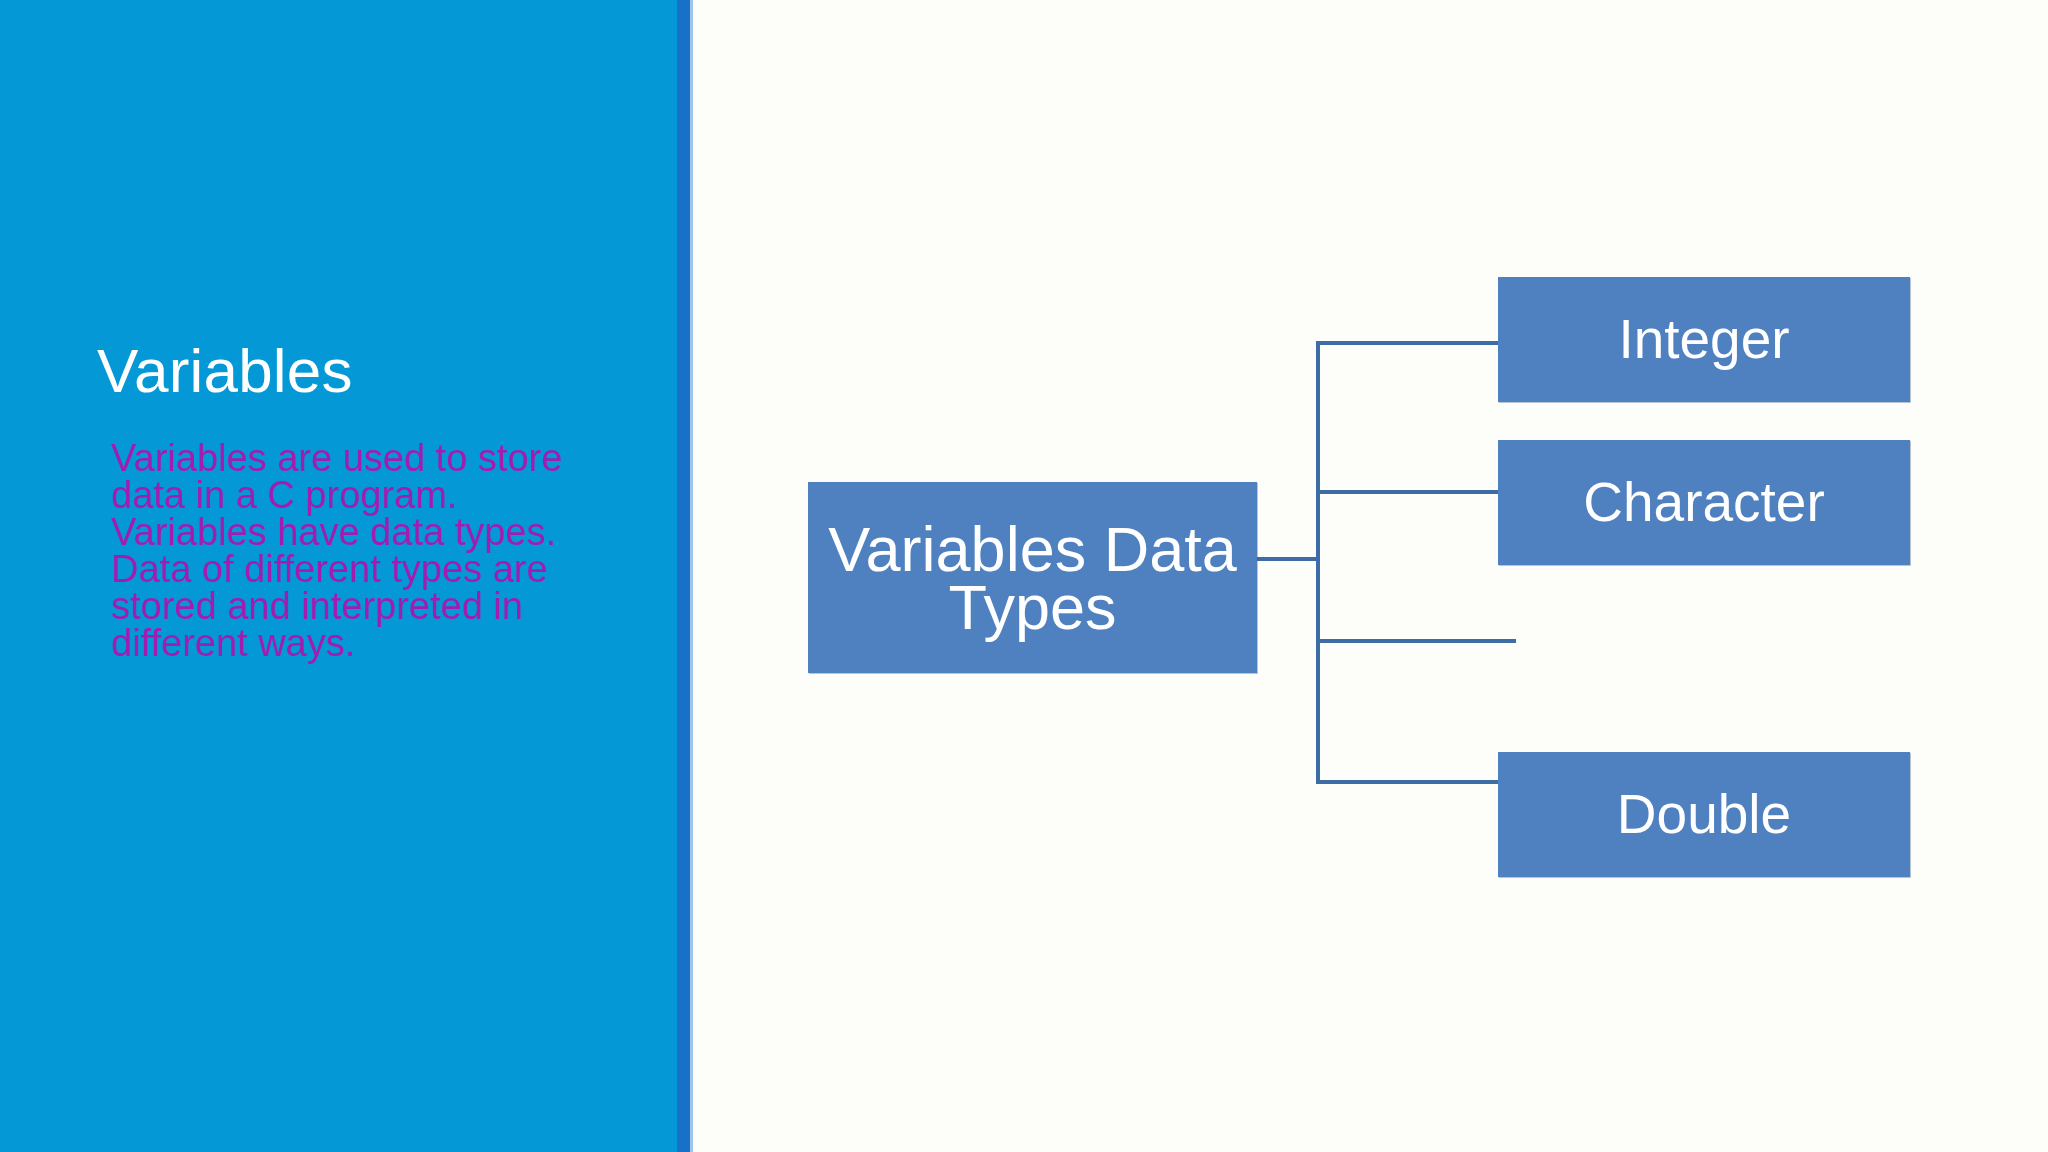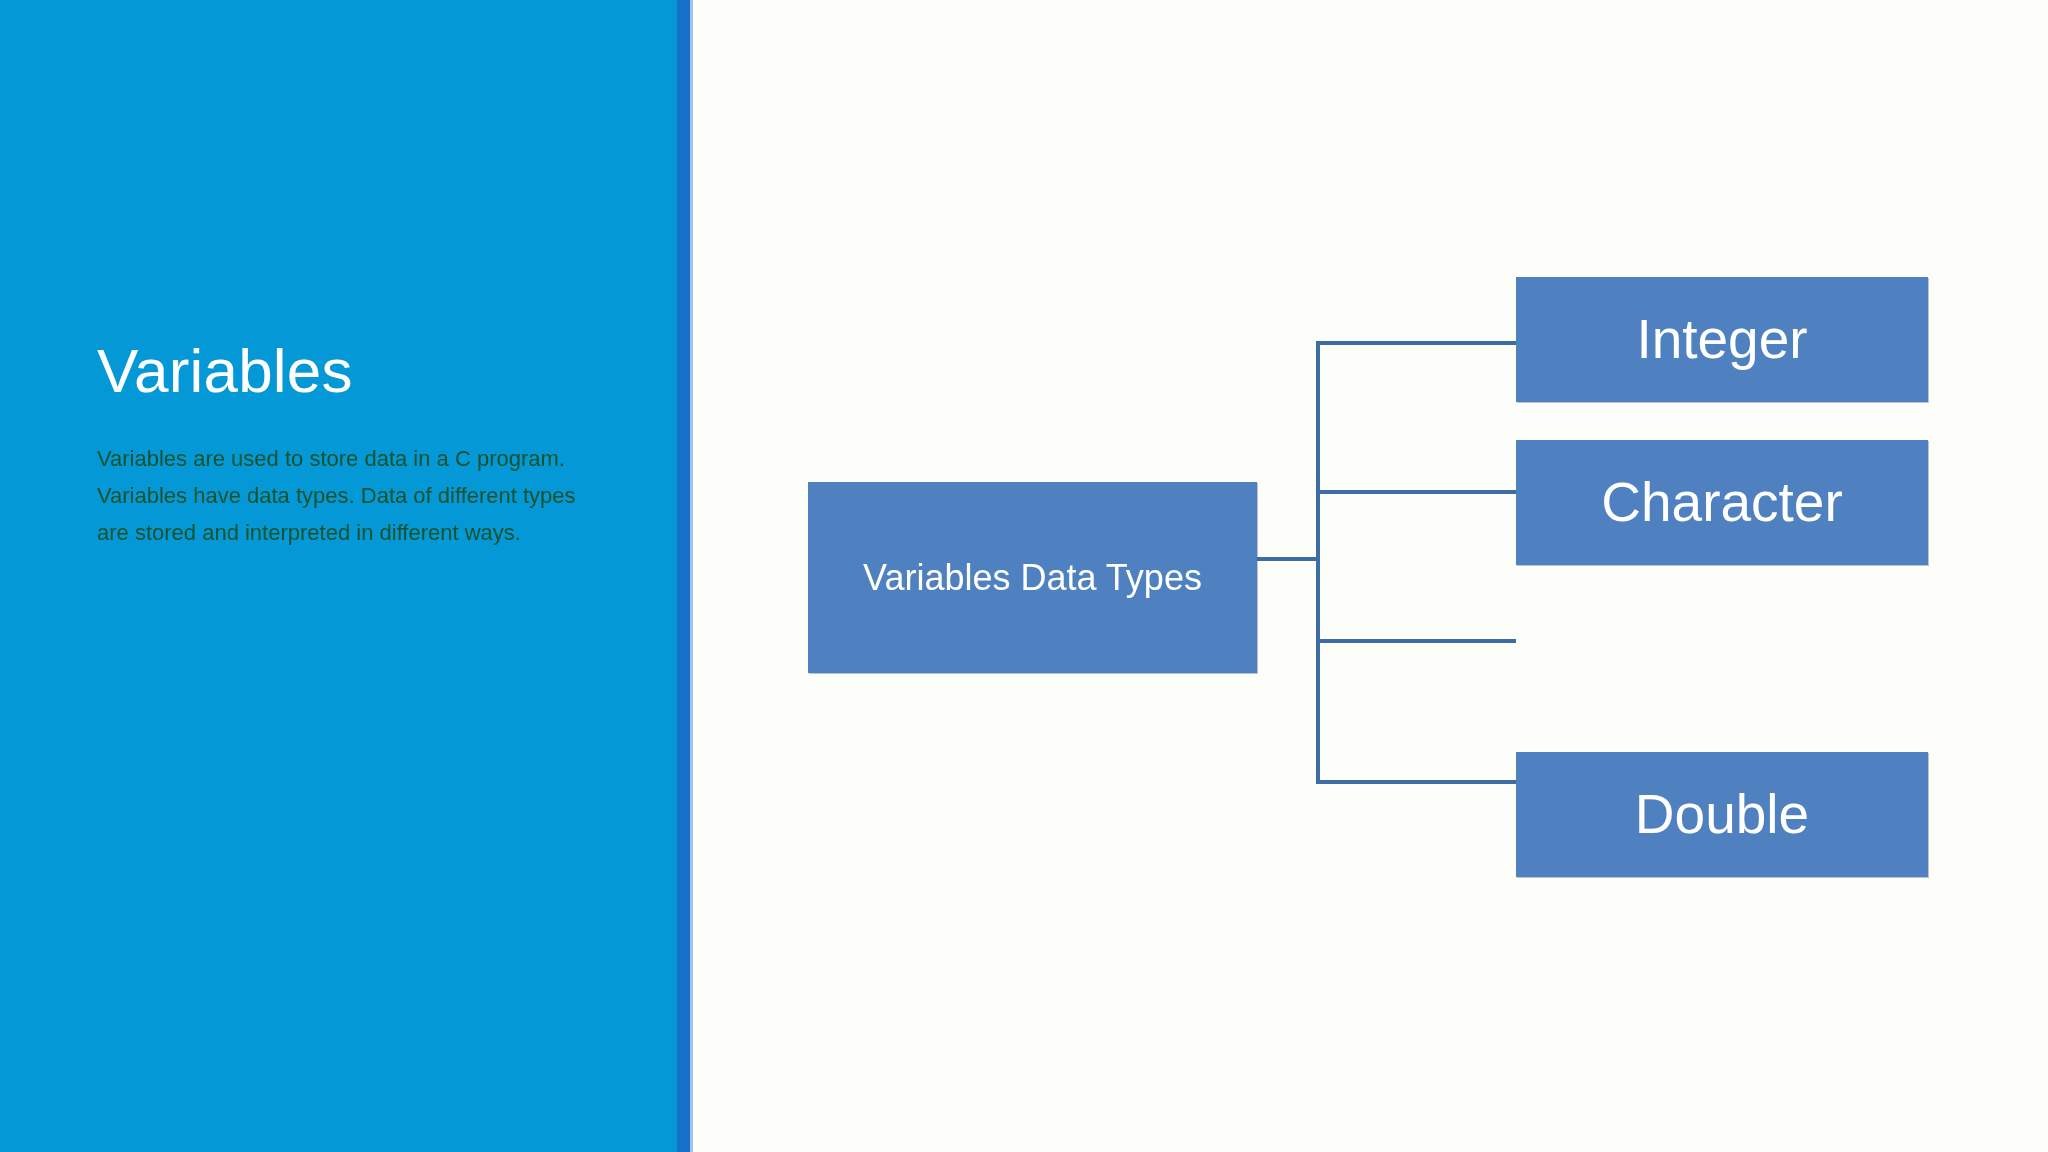--- a/index.html
+++ b/index.html
@@ -56,25 +56,25 @@
     font-size: 62px;
     line-height: 1.0;
     font-weight: 400;
     color: #FFFFFF;
     letter-spacing: 0.2px;
     margin: 0 0 38px 0;
     white-space: nowrap;
   }
 
   .body-para {
-    font-size: 22px;
+    font-size: 38px;
     line-height: 37px;
-    color: #14532d;
+    color: #a21caf;
     font-weight: 400;
-    margin: 0;
+    margin: 14px;
     width: 490px;
   }
   .body-para + .body-para {
     margin-top: 28px;
   }
 
   
   .diagram {
     position: absolute;
     left: 693px;
@@ -93,27 +93,27 @@
     text-align: center;
     box-sizing: border-box;
     box-shadow: 1px 1px 0 rgba(60,90,130,0.35);
   }
 
   .node-root {
     left: 115px;
     top: 482px;
     width: 449px;
     height: 191px;
-    font-size: 36px;
+    font-size: 63px;
     line-height: 58px;
     padding: 0 14px;
   }
 
   .node-leaf {
-    left: 823px;
+    left: 805px;
     width: 412px;
     height: 125px;
     font-size: 55px;
     line-height: 1.05;
     text-align: center;
   }
   .leaf-0 { top: 277px; }
   .leaf-1 { top: 440px; }
   .leaf-2 { top: 590px; }
   .leaf-3 { top: 752px; }

